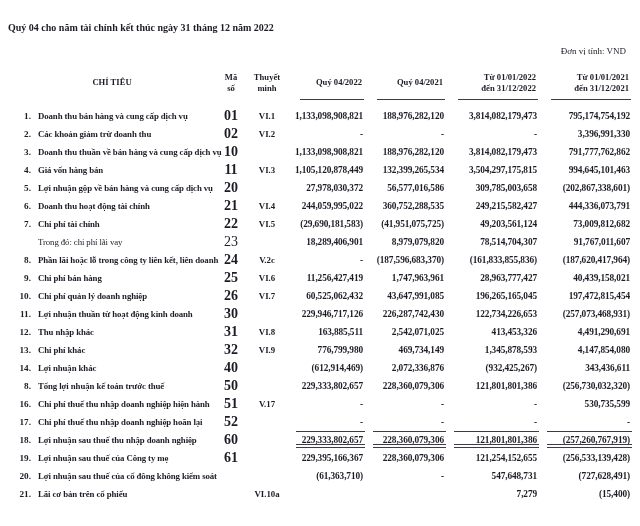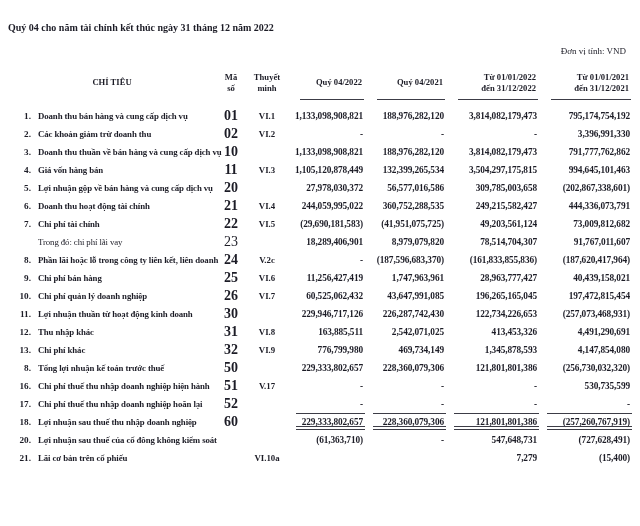--- a/index.html
+++ b/index.html
@@ -231,20 +231,30 @@
     <td class="c-no">13.</td>
     <td class="c-label">Chi phí khác</td>
     <td class="c-code">32</td>
     <td class="c-note">VI.9</td>
     <td class="c-num">776,799,980</td>
     <td class="c-num">469,734,149</td>
     <td class="c-num">1,345,878,593</td>
     <td class="c-num">4,147,854,080</td>
   </tr>
         <tr>
+    <td class="c-no">14.</td>
+    <td class="c-label">Lợi nhuận khác</td>
+    <td class="c-code">40</td>
+    <td class="c-note"></td>
+    <td class="c-num">(612,914,469)</td>
+    <td class="c-num">2,072,336,876</td>
+    <td class="c-num">(932,425,267)</td>
+    <td class="c-num">343,436,611</td>
+  </tr>
+        <tr>
     <td class="c-no">8.</td>
     <td class="c-label">Tổng lợi nhuận kế toán trước thuế</td>
     <td class="c-code">50</td>
     <td class="c-note"></td>
     <td class="c-num">229,333,802,657</td>
     <td class="c-num">228,360,079,306</td>
     <td class="c-num">121,801,801,386</td>
     <td class="c-num">(256,730,032,320)</td>
   </tr>
         <tr>
@@ -269,20 +279,30 @@
   </tr>
         <tr class="total-row">
     <td class="c-no">18.</td>
     <td class="c-label">Lợi nhuận sau thuế thu nhập doanh nghiệp</td>
     <td class="c-code">60</td>
     <td class="c-note"></td>
     <td class="c-num">229,333,802,657</td>
     <td class="c-num">228,360,079,306</td>
     <td class="c-num">121,801,801,386</td>
     <td class="c-num">(257,260,767,919)</td>
+  </tr>
+        <tr>
+    <td class="c-no">19.</td>
+    <td class="c-label">Lợi nhuận sau thuế của Công ty mẹ</td>
+    <td class="c-code">61</td>
+    <td class="c-note"></td>
+    <td class="c-num">229,395,166,367</td>
+    <td class="c-num">228,360,079,306</td>
+    <td class="c-num">121,254,152,655</td>
+    <td class="c-num">(256,533,139,428)</td>
   </tr>
         <tr>
     <td class="c-no">20.</td>
     <td class="c-label">Lợi nhuận sau thuế của cổ đông không kiểm soát</td>
     <td class="c-code"></td>
     <td class="c-note"></td>
     <td class="c-num">(61,363,710)</td>
     <td class="c-num">-</td>
     <td class="c-num">547,648,731</td>
     <td class="c-num">(727,628,491)</td>

